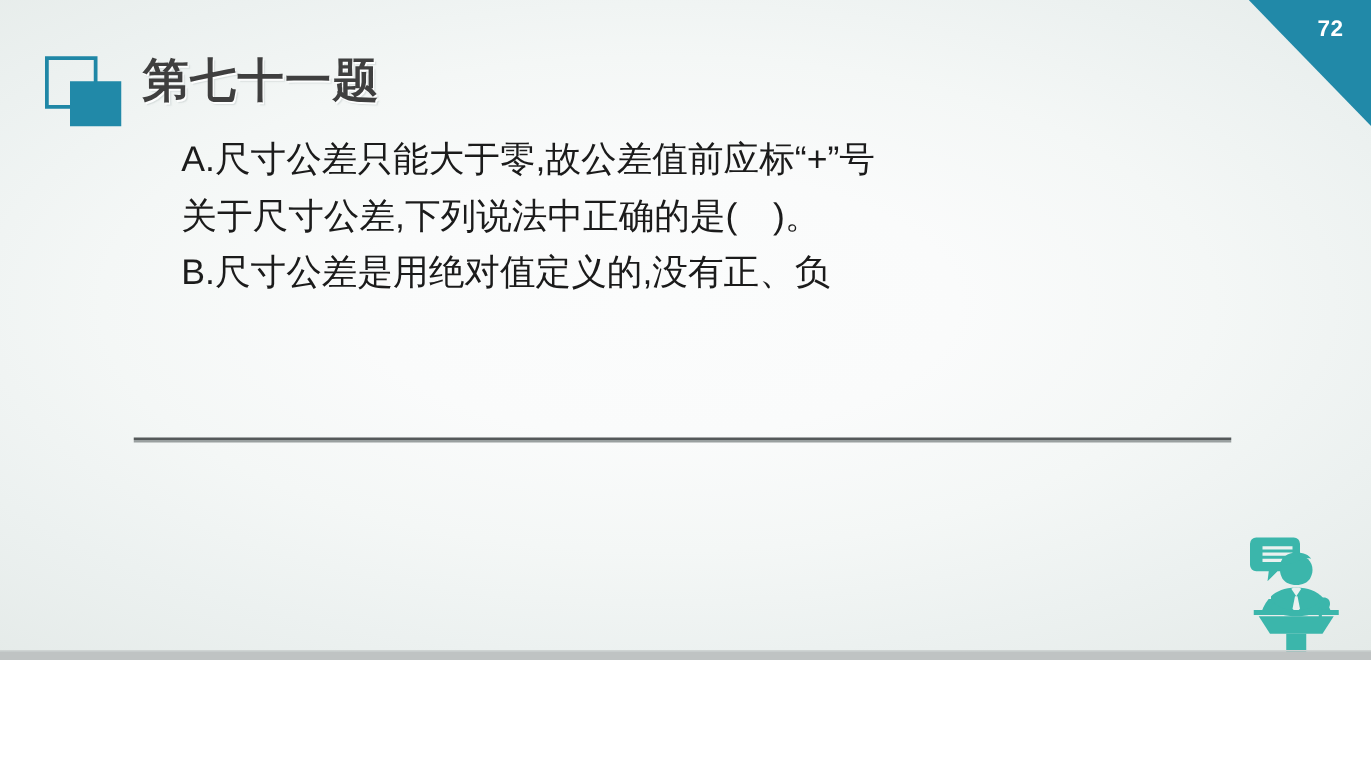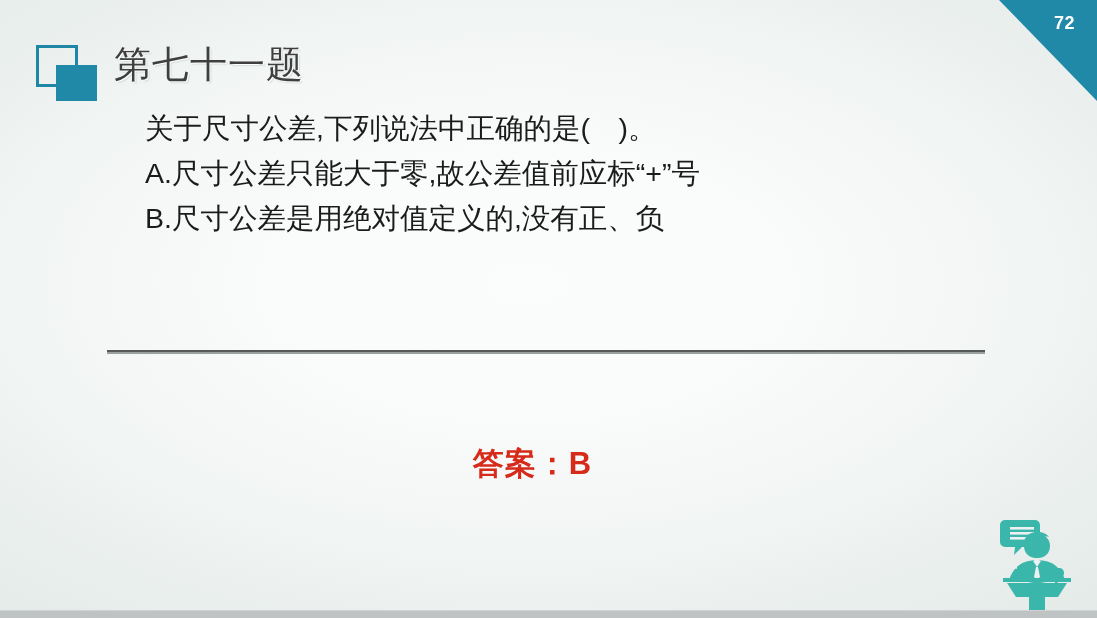--- a/index.html
+++ b/index.html
@@ -7,21 +7,21 @@
   html, body {
     width: 1097px;
     height: 618px;
     overflow: hidden;
     font-family: "Liberation Sans", "DejaVu Sans", sans-serif;
   }
 
   #slide {
     position: relative;
     width: 1097px;
-    height: 618px;
+    height: 528px;
     background:
       radial-gradient(ellipse 78% 72% at 48% 46%,
         #fbfcfc 0%,
         #fafbfb 28%,
         #f4f7f6 52%,
         #ecf1f0 74%,
         #e4eae8 100%);
     overflow: hidden;
   }
 
@@ -93,21 +93,21 @@
     top: 20px;
     width: 41px;
     height: 36px;
     background: #2189a8;
   }
   #title-text {
     position: absolute;
     left: 80px;
     top: 0px;
     font-size: 37px;
-    font-weight: normal;
+    font-weight: bold;
     color: #3f3f3f;
     letter-spacing: 1px;
     white-space: nowrap;
     text-shadow: 1px 1px 0 rgba(255,255,255,0.95),
                  2px 2px 1px rgba(170,180,180,0.35);
   }
 
   
   #question-block {
     position: absolute;
@@ -171,30 +171,27 @@
 
   <div id="title-row">
     <div id="title-icon">
       <div class="sq-outline"></div>
       <div class="sq-filled"></div>
     </div>
     <div id="title-text">第七十一题</div>
   </div>
 
   <div id="question-block">
+    <div class="q-line">A.尺寸公差只能大于零,故公差值前应标“+”号</div>
     <div class="q-line">关于尺寸公差,下列说法中正确的是(　)。</div>
-    <div class="q-line">A.尺寸公差只能大于零,故公差值前应标“+”号</div>
     <div class="q-line">B.尺寸公差是用绝对值定义的,没有正、负</div>
   </div>
 
   <div id="divider"></div>
 
-  <div id="answer">
-    <span id="answer-text">答案：B</span>
-  </div>
 
   <div id="speaker-icon">
     <svg viewBox="0 0 104 104" xmlns="http://www.w3.org/2000/svg" aria-hidden="true">
       <g fill="#3bb6ab">
 
         <path d="M20 12 h30 a5 5 0 0 1 5 5 v17 a5 5 0 0 1 -5 5 h-13 l-8 8 l1 -8 h-10 a5 5 0 0 1 -5 -5 v-17 a5 5 0 0 1 5 -5 z"></path>
         <rect x="25" y="19" width="24" height="2.6" fill="#eaf1f0"></rect>
         <rect x="25" y="24" width="24" height="2.6" fill="#eaf1f0"></rect>
         <rect x="25" y="29" width="16" height="2.6" fill="#eaf1f0"></rect>
 

